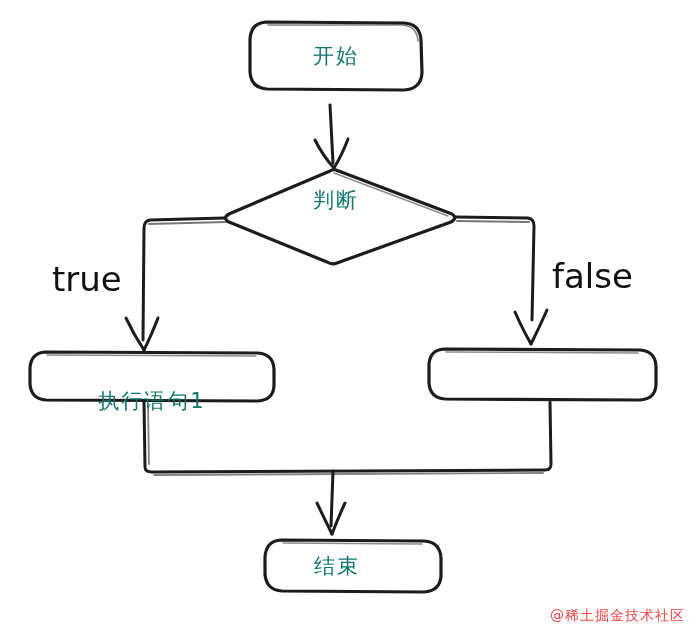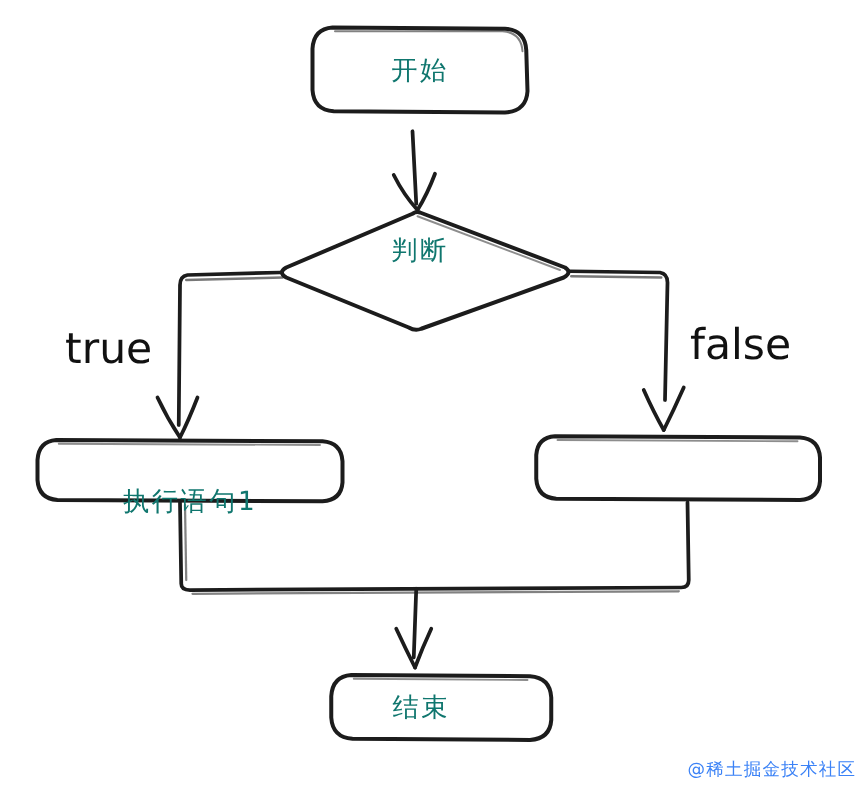--- a/index.html
+++ b/index.html
@@ -43,21 +43,21 @@
     font-size: 34px;
     font-weight: 400;
     letter-spacing: 0px;
     white-space: nowrap;
     pointer-events: none;
   }
   .watermark {
     position: absolute;
     right: 8px;
     bottom: 10px;
-    color: #3b82f6;
+    color: #ef4444;
     font-family: "DejaVu Sans", sans-serif;
     font-size: 14px;
     letter-spacing: 1px;
     white-space: nowrap;
     pointer-events: none;
     text-align: center;
   }
   .stroke {
     fill: none;
     stroke: #1c1c1c;

